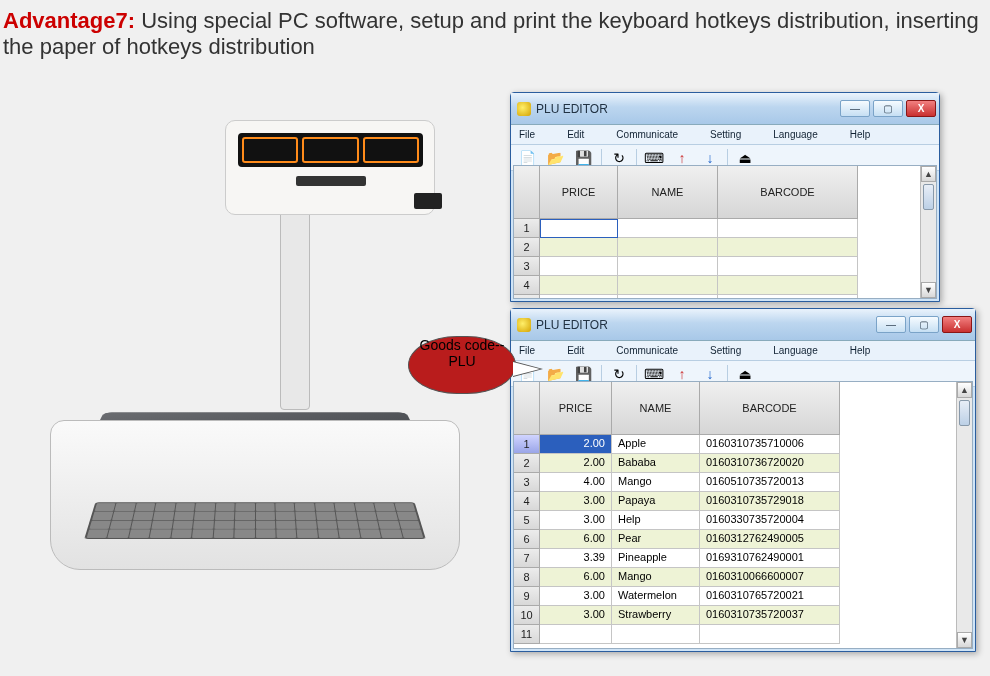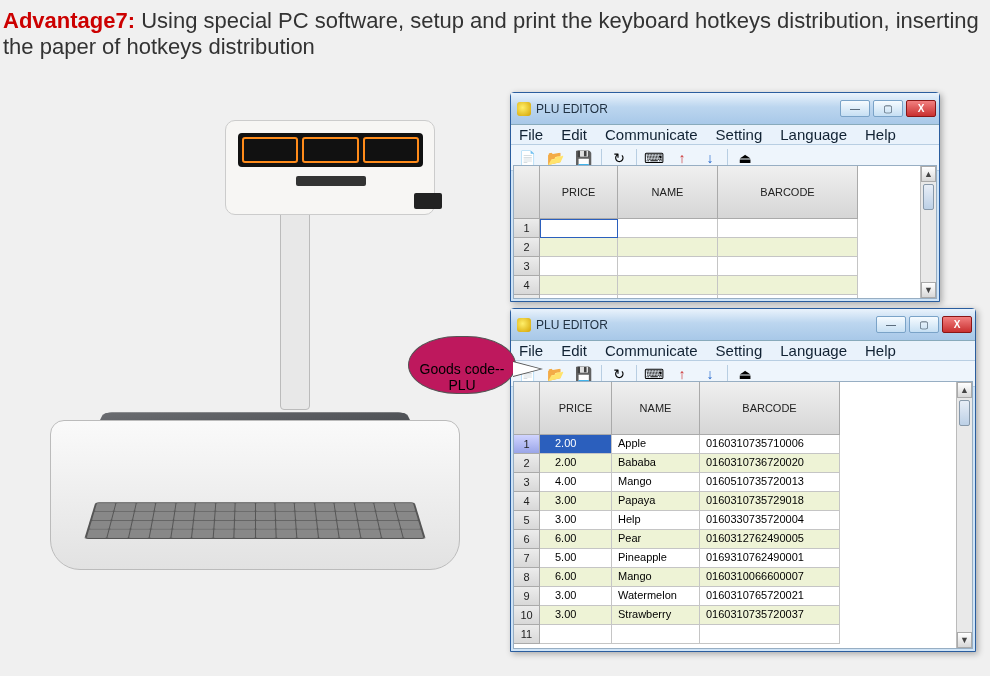--- a/index.html
+++ b/index.html
@@ -29,23 +29,23 @@
   .scale .head .btn { position:absolute; right:-8px; top:72px; width:28px; height:16px; background:#222; border-radius:2px;}
   .scale .base { position:absolute; left:0; bottom:30px; width:410px; height:150px; background:linear-gradient(180deg,#fafafa,#e2e2e2); border:1px solid #bbb; border-radius:14px 14px 30px 30px;}
   .scale .plate { position:absolute; left:45px; bottom:130px; width:320px; height:80px; background:linear-gradient(160deg,#6a6c70,#42454a); transform:perspective(600px) rotateX(62deg); border-radius:8px;}
   .scale .keys { position:absolute; left:40px; bottom:50px; width:330px; height:60px; background:#555; border-radius:4px; display:grid; grid-template-columns:repeat(16,1fr); grid-template-rows:repeat(4,1fr); gap:1px; padding:2px; transform:perspective(700px) rotateX(52deg);}
   .scale .keys i{background:#888;border-radius:1px;}
 
   
   .bubble {
     position:absolute; left:408px; top:336px;
     width:108px; height:58px;
-    background:#be185d; border:1.5px solid #555;
+    background:#b91c1c; border:1.5px solid #555;
     border-radius:50%/55%;
-    display:flex; align-items:flex-end; justify-content:center;
+    display:flex; align-items:flex-start; justify-content:center;
     font-size:14px; text-align:center; line-height:1.15;
     z-index:9;
   }
   .bubble::after{
     content:""; position:absolute; right:-28px; top:24px;
     width:0;height:0;
     border-left:30px solid #555;
     border-top:8px solid transparent;
     border-bottom:8px solid transparent;
   }
@@ -87,22 +87,22 @@
     border:1px solid #7aa3c8;
     display:flex;align-items:center;justify-content:center;
     font-size:10px;color:#345;
   }
   .winbtn.close{
     background:linear-gradient(180deg,#f28080,#c93030);
     border-color:#8a1515;color:#fff;font-weight:bold;
   }
   .menubar{
     height:20px;background:#e9f2fb;
-    display:flex;align-items:center;gap:18px;
-    padding:0 8px;font-size:15px;color:#123;
+    display:flex;align-items:center;gap:32px;
+    padding:0 8px;font-size:10px;color:#123;
     border-bottom:1px solid #b8cee2;
   }
   .menubar span{cursor:default;}
   .toolbar{
     height:26px;background:#eef5fc;
     display:flex;align-items:center;gap:6px;padding:0 6px;
     border-bottom:1px solid #b8cee2;
   }
   .tbtn{
     width:22px;height:20px;border:1px solid transparent;border-radius:2px;
@@ -127,21 +127,21 @@
     text-align:center;font-size:11px;color:#222;
     display:flex;align-items:center;justify-content:center;
   }
   .grid .rh.sel{background:linear-gradient(180deg,#d0d4ff,#9aa5e8);}
   .grid .cell{
     border-right:1px solid #c5c5c5;border-bottom:1px solid #c5c5c5;
     padding:2px 6px;min-height:19px;background:#fff;
     white-space:nowrap;overflow:hidden;
   }
   .grid .cell.alt{background:#eef3d6;}
-  .grid .cell.price{padding-left:15px;}
+  .grid .cell.price{text-align:right;padding-left:15px;}
   .grid .cell.sel{background:#2b5fbd;color:#fff;}
   .grid .cell.editing{background:#fff;outline:1px solid #2b5fbd;outline-offset:-1px;}
   .vscroll{
     position:absolute;right:0;top:0;bottom:0;width:16px;
     background:#e9e9e9;border-left:1px solid #bbb;
   }
   .vscroll .arrow{height:16px;background:linear-gradient(180deg,#fff,#d8d8d8);border:1px solid #aaa;display:flex;align-items:center;justify-content:center;font-size:9px;color:#444;}
   .vscroll .thumb{position:absolute;left:2px;right:2px;top:18px;height:26px;background:linear-gradient(180deg,#e8eef7,#bcd0e6);border:1px solid #89a;border-radius:2px;}
 </style>
 </head>
@@ -361,21 +361,21 @@
         <div class="cell alt">0160310735729018</div>
         <div class="rh">5</div>
         <div class="cell price">3.00</div>
         <div class="cell">Help</div>
         <div class="cell">0160330735720004</div>
         <div class="rh">6</div>
         <div class="cell alt price">6.00</div>
         <div class="cell alt">Pear</div>
         <div class="cell alt">0160312762490005</div>
         <div class="rh">7</div>
-        <div class="cell price">5.00</div>
+        <div class="cell price">3.39</div>
         <div class="cell">Pineapple</div>
         <div class="cell">0169310762490001</div>
         <div class="rh">8</div>
         <div class="cell alt price">6.00</div>
         <div class="cell alt">Mango</div>
         <div class="cell alt">0160310066600007</div>
         <div class="rh">9</div>
         <div class="cell price">3.00</div>
         <div class="cell">Watermelon</div>
         <div class="cell">0160310765720021</div>

